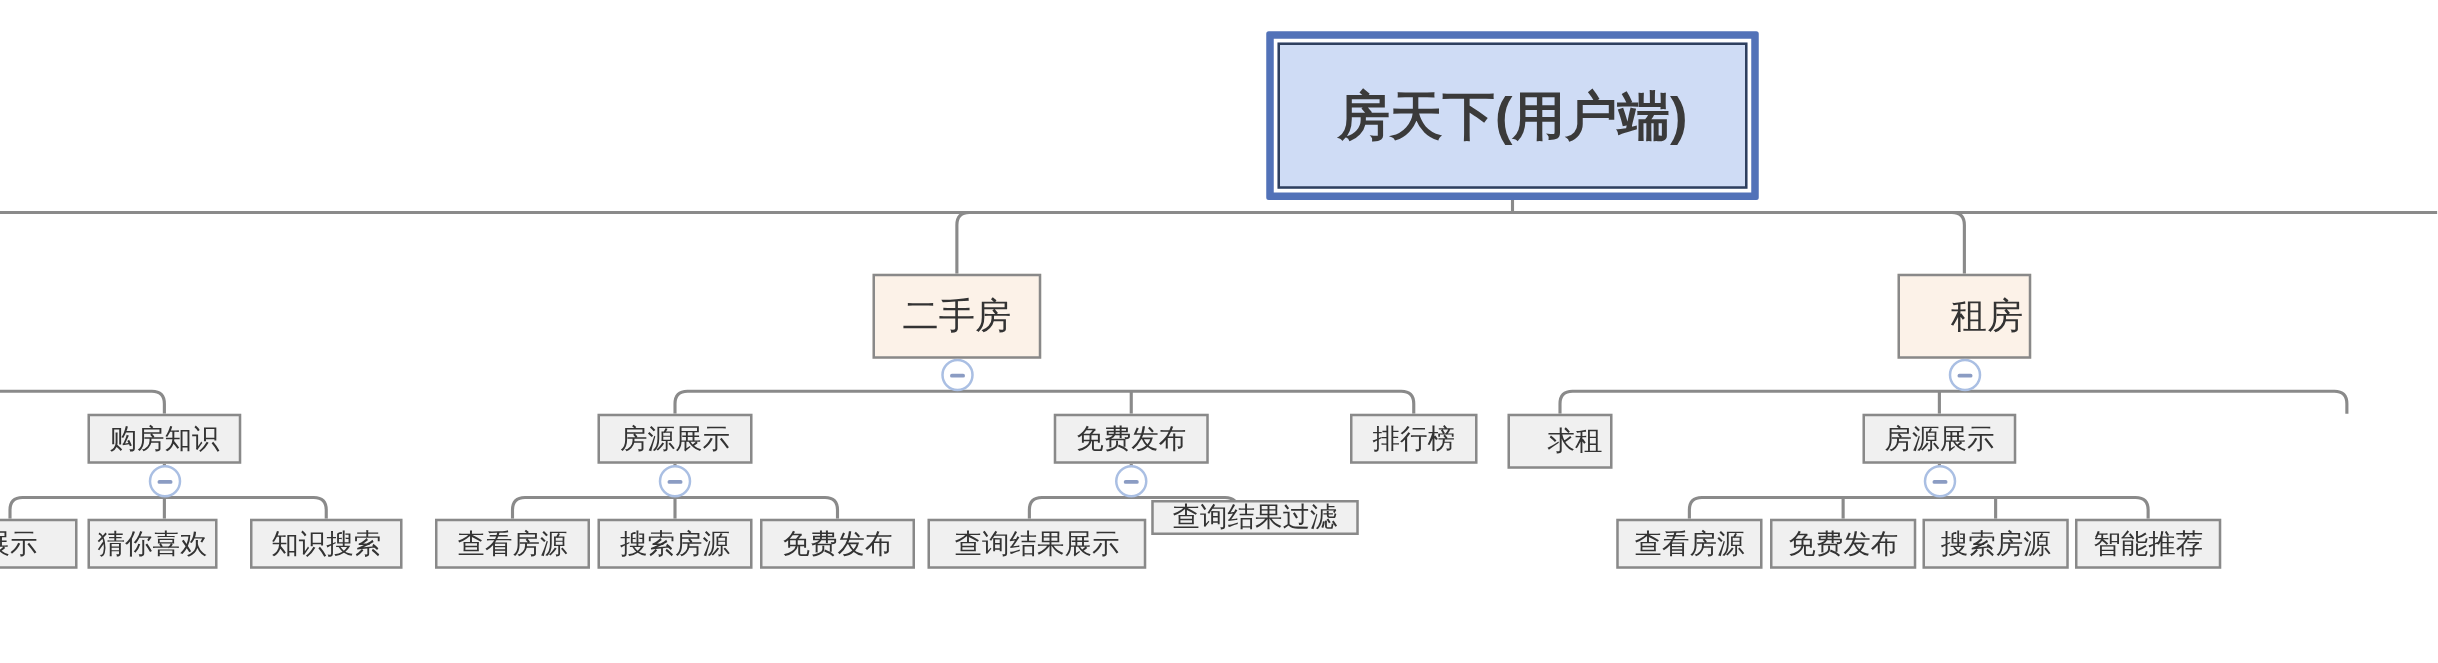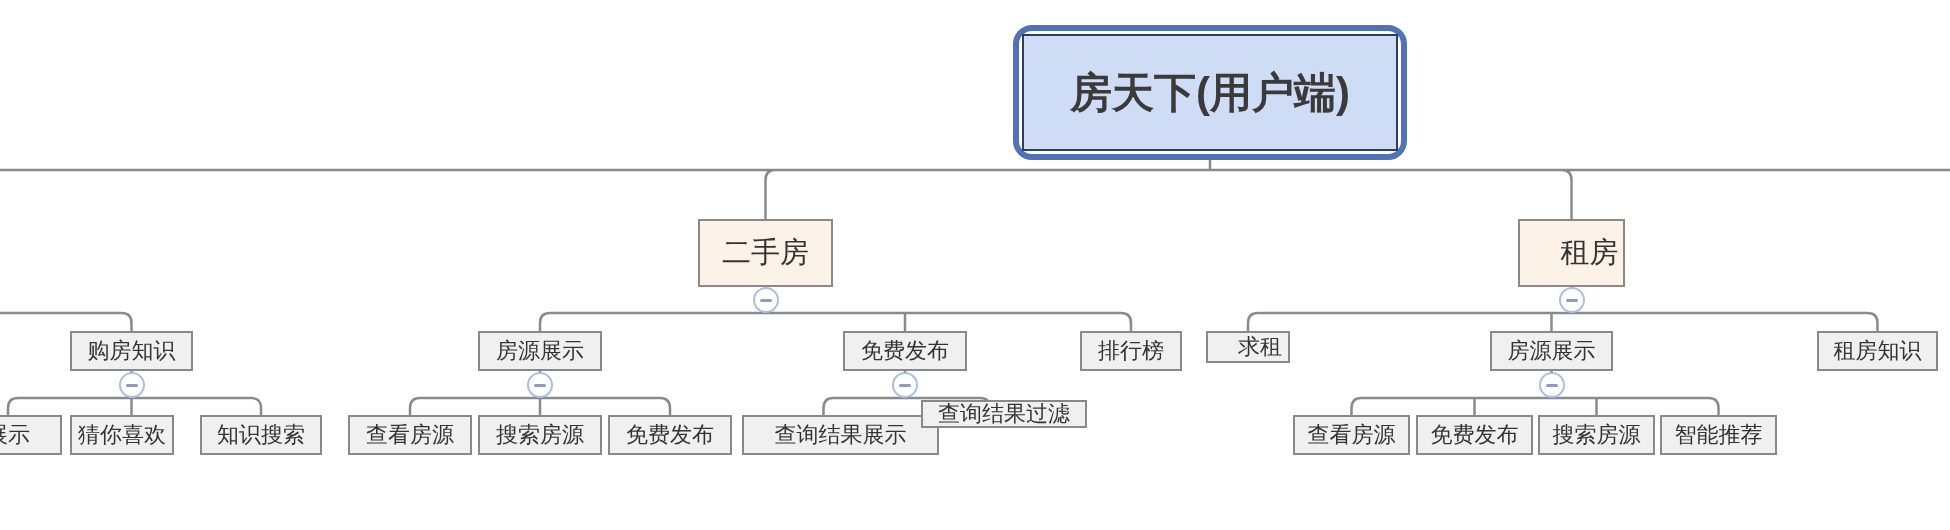--- a/index.html
+++ b/index.html
@@ -35,21 +35,21 @@
     white-space:nowrap;
     z-index:2;
   }
   .node.branch{
     background:var(--branch-fill);
     font-size:29px;
   }
   .node.root-outer{
     background:#ffffff;
     border:6px solid var(--root-border);
-    border-radius:19px;
+    border-radius:2px;
     padding:3px;
     display:block;
   }
   .root-inner{
     width:100%;height:100%;
     box-sizing:border-box;
     border:2px solid var(--root-inner-border);
     background:var(--root-fill);
     display:flex;align-items:center;justify-content:center;
     font-size:42px;
@@ -105,48 +105,45 @@
     </div>
     <div class="node" style="left: 478px; top: 331px; width: 124px; height: 40px;">
       <span>房源展示</span>
     </div>
     <div class="node" style="left: 843px; top: 331px; width: 124px; height: 40px;">
       <span>免费发布</span>
     </div>
     <div class="node" style="left: 1080px; top: 331px; width: 102px; height: 40px; text-align: center;">
       <span>排行榜</span>
     </div>
-    <div class="node" style="left: 1206px; top: 331px; width: 84px; height: 32px; padding-left: 24px;">
+    <div class="node" style="left: 1206px; top: 331px; width: 84px; height: 44px; padding-left: 24px;">
       <span>求租</span>
     </div>
     <div class="node" style="left: 1490px; top: 331px; width: 123px; height: 40px;">
       <span>房源展示</span>
-    </div>
-    <div class="node" style="left: 1817px; top: 331px; width: 121px; height: 40px;">
-      <span>租房知识</span>
     </div>
     <div class="node" style="left: -46px; top: 415px; width: 108px; height: 40px;">
       <span>展示</span>
     </div>
     <div class="node" style="left: 70px; top: 415px; width: 104px; height: 40px;">
       <span>猜你喜欢</span>
     </div>
     <div class="node" style="left: 200px; top: 415px; width: 122px; height: 40px;">
       <span>知识搜索</span>
     </div>
     <div class="node" style="left: 348px; top: 415px; width: 124px; height: 40px;">
       <span>查看房源</span>
     </div>
     <div class="node" style="left: 478px; top: 415px; width: 124px; height: 40px;">
       <span>搜索房源</span>
     </div>
     <div class="node" style="left: 608px; top: 415px; width: 124px; height: 40px;">
       <span>免费发布</span>
     </div>
-    <div class="node" style="left: 742px; top: 415px; width: 197px; height: 40px;">
+    <div class="node" style="left: 742px; top: 415px; width: 175px; height: 40px;">
       <span>查询结果展示</span>
     </div>
     <div class="node" style="left: 908px; top: 400px; width: 166px; height: 28px; margin-left: 13px;">
       <span>查询结果过滤</span>
     </div>
     <div class="node" style="left: 1293px; top: 415px; width: 117px; height: 40px;">
       <span>查看房源</span>
     </div>
     <div class="node" style="left: 1416px; top: 415px; width: 117px; height: 40px;">
       <span>免费发布</span>

